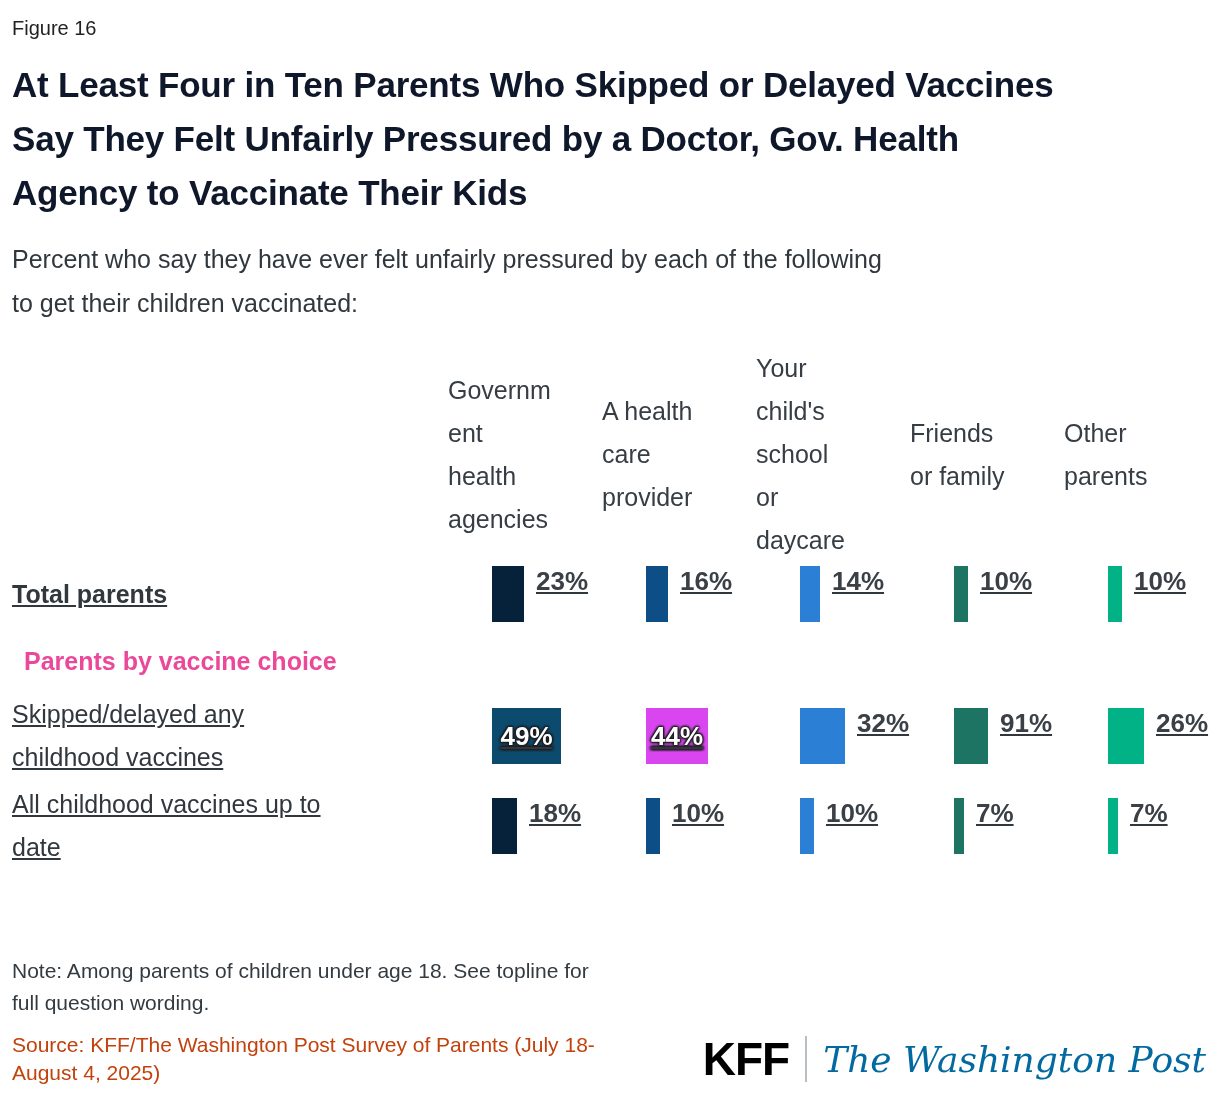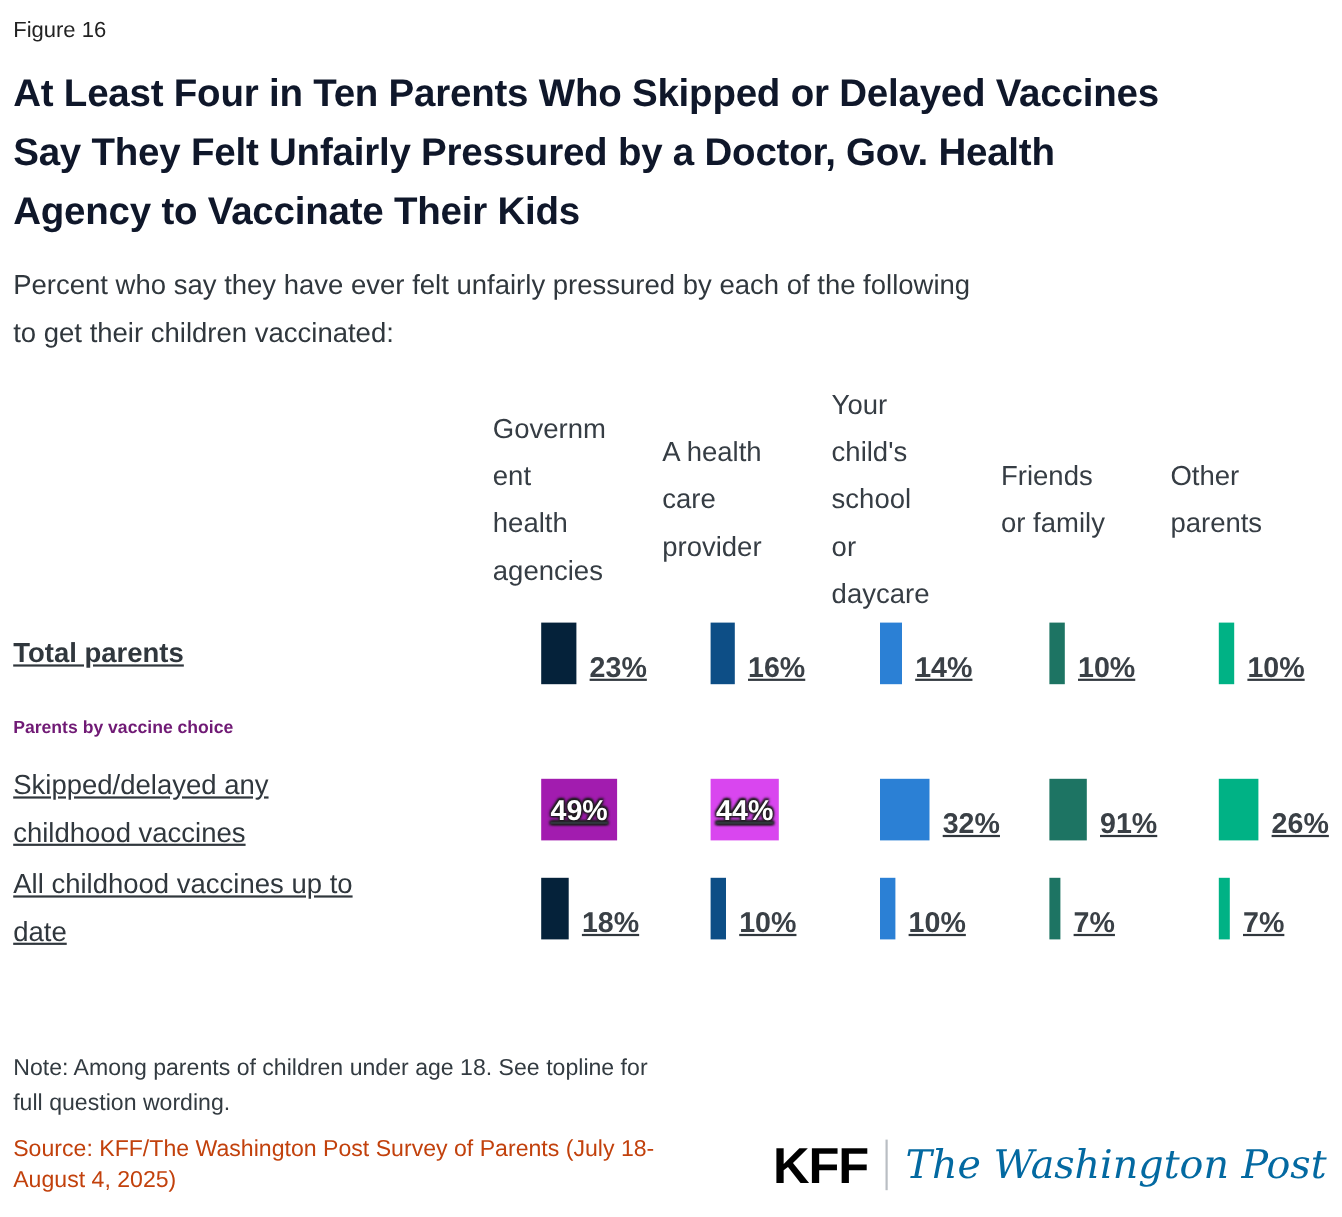--- a/index.html
+++ b/index.html
@@ -13,23 +13,23 @@
   .subtitle{margin:17px 0 0 0;font-size:25px;line-height:44px;color:#30373d;white-space:pre-line;}
 
   .chart{margin-top:22px;}
   .chart-row{display:grid;grid-template-columns:436px repeat(5,154px);}
   .chart-head{min-height:210px;align-items:center;}
   .hcell{font-size:25px;line-height:43px;color:#363d44;white-space:pre-line;padding-right:10px;}
   .data-row{align-items:center;min-height:64px;text-decoration:underline;}
   .data-row.tall{min-height:90px;}
   .rlabel{font-size:25px;line-height:43px;white-space:pre-line;color:#30373d;padding-right:14px;}
   .rlabel.bold{font-weight:700;}
-  .section-label{font-size:16px;line-height:43px;font-weight:700;color:#701a75;margin:14px 0 8px 0;}
+  .section-label{font-size:25px;line-height:43px;font-weight:700;color:#ec4899;margin:14px 0 8px 12px;}
 
-  .bcell{display:flex;align-items:flex-end;min-width:0;padding-left:44px;}
+  .bcell{display:flex;align-items:flex-start;min-width:0;padding-left:44px;}
   .bar{height:56px;flex:0 0 auto;display:flex;align-items:center;justify-content:center;}
   .val{font-size:26px;font-weight:700;color:#3a4046;margin-left:12px;white-space:nowrap;}
   .val.inside{margin-left:0;color:#ffffff;
     text-shadow:-1px -1px 2px #1d1d1d,1px -1px 2px #1d1d1d,-1px 1px 2px #1d1d1d,
                  1px 1px 2px #1d1d1d,0 0 3px #1d1d1d;}
 
   .note{margin:84px 0 0 0;font-size:21px;line-height:32px;color:#333b41;white-space:pre-line;}
   .footer{display:flex;justify-content:space-between;align-items:center;margin-top:12px;}
   .source{margin:0;font-size:21px;line-height:28px;color:#c2410c;white-space:pre-line;flex:0 0 auto;}
   .logos{display:flex;align-items:center;padding-right:2px;}
@@ -90,21 +90,21 @@
         <div class="bcell">
           <div class="bar" style="width: 14px; background: rgb(0, 178, 133);"></div>
           <span class="val">10%</span>
         </div>
       </div>
       <div class="section-label">Parents by vaccine choice</div>
       <div class="chart-row data-row tall">
         <div class="rlabel">Skipped/delayed any
 childhood vaccines</div>
         <div class="bcell">
-          <div class="bar" style="width: 69px; background: #a21caf;">
+          <div class="bar" style="width: 69px; background: #0c4a6e;">
             <span class="val inside">49%</span>
           </div>
         </div>
         <div class="bcell">
           <div class="bar" style="width: 62px; background: #d946ef;">
             <span class="val inside">44%</span>
           </div>
         </div>
         <div class="bcell">
           <div class="bar" style="width: 45px; background: rgb(43, 128, 213);"></div>

